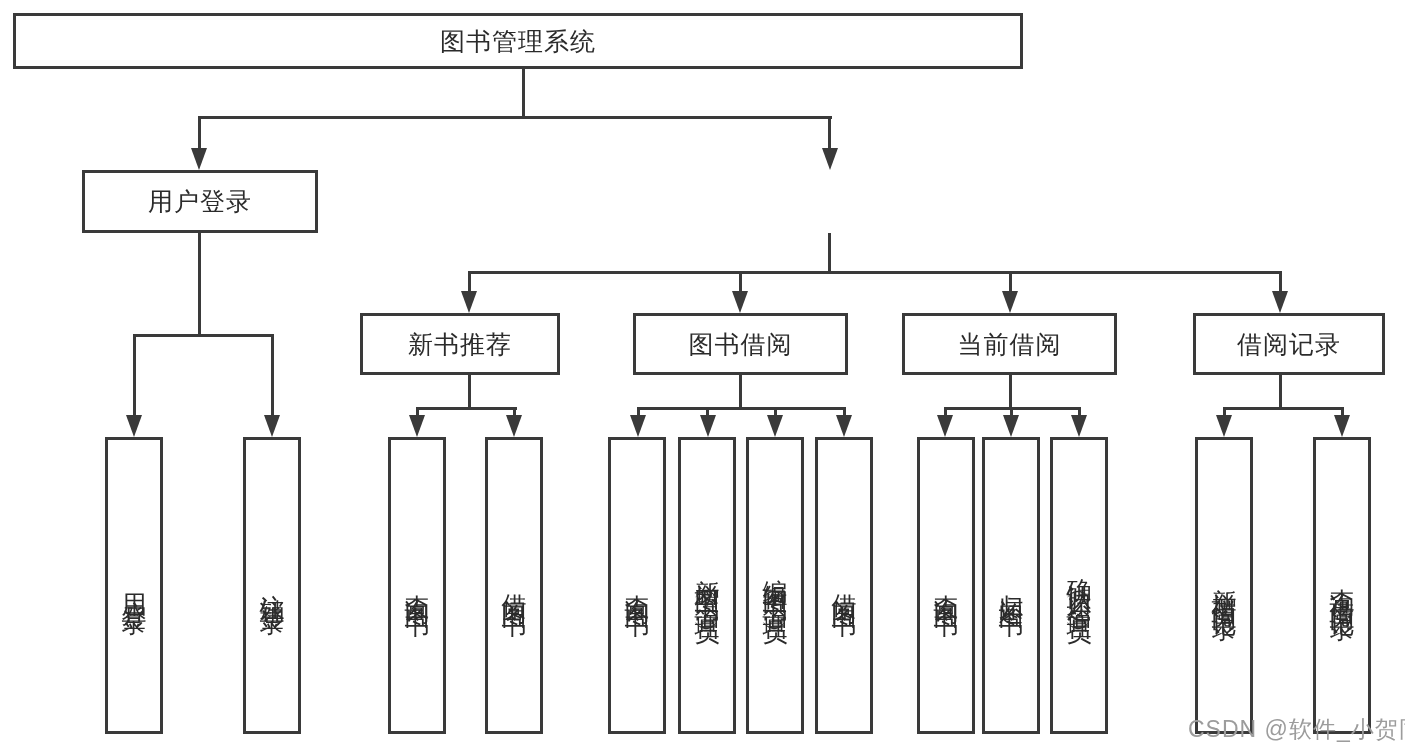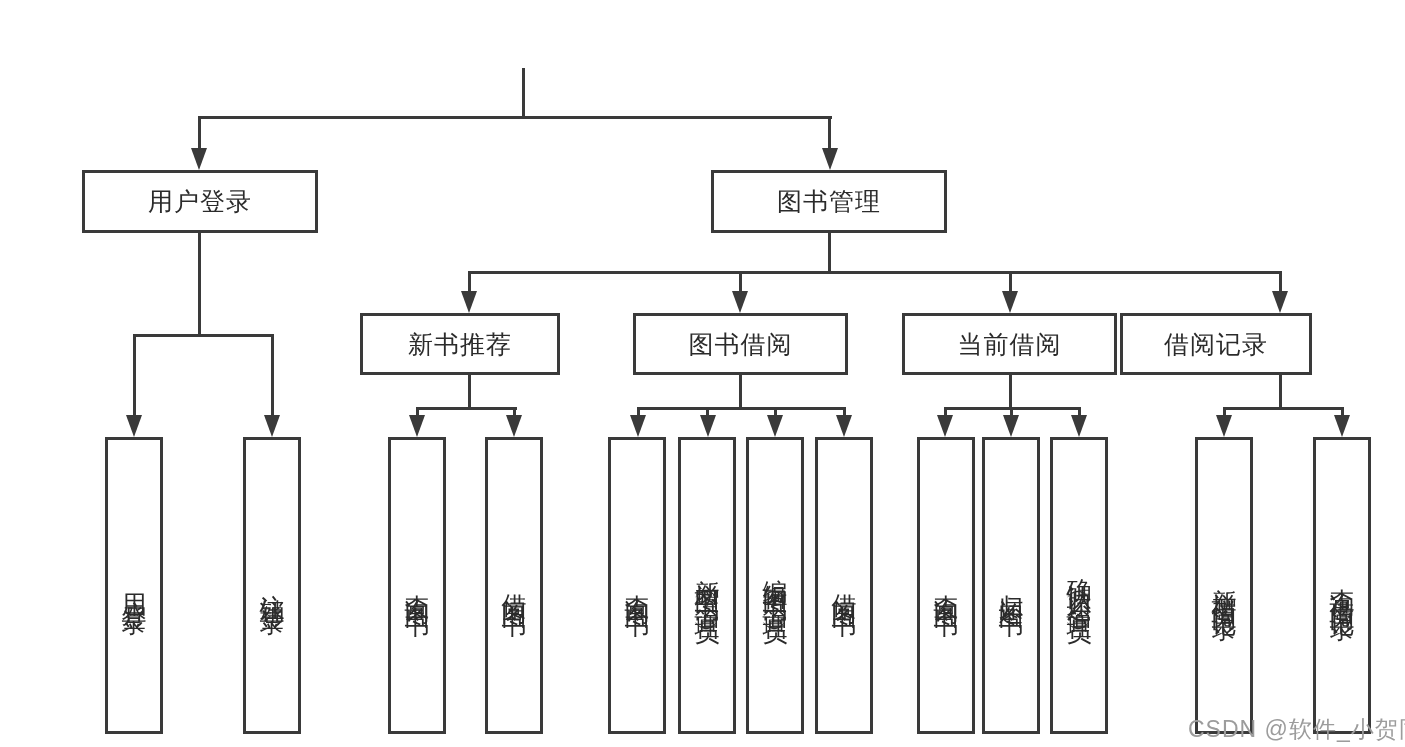--- a/index.html
+++ b/index.html
@@ -48,38 +48,38 @@
     letter-spacing: 1px;
     white-space: nowrap;
     z-index: 10;
   }
 </style>
 </head>
 <body>
 
 <div class="stage">
 
+  <div class="box" style="left:13px;top:13px;width:1010px;height:56px">
+    <span>图书管理系统</span>
+  </div>
 
   <div class="box" style="left:82px;top:170px;width:236px;height:63px">
     <span>用户登录</span>
-  </div>
-  <div class="box" style="left:711px;top:170px;width:236px;height:63px">
-    <span>图书管理</span>
   </div>
 
   <div class="box" style="left:360px;top:313px;width:200px;height:62px">
     <span>新书推荐</span>
   </div>
   <div class="box" style="left:902px;top:313px;width:215px;height:62px">
     <span>当前借阅</span>
   </div>
   <div class="box" style="left:633px;top:313px;width:215px;height:62px">
     <span>图书借阅</span>
   </div>
-  <div class="box" style="left:1120px;top:313px;width:192px;height:62px">
+  <div class="box" style="left:1193px;top:313px;width:192px;height:62px">
     <span>借阅记录</span>
   </div>
 
   <div class="box" style="left:105px;top:437px;width:58px;height:297px">
     <span class="vtext">用户登录</span>
   </div>
   <div class="box" style="left:243px;top:437px;width:58px;height:297px">
     <span class="vtext">注销登录</span>
   </div>
 

